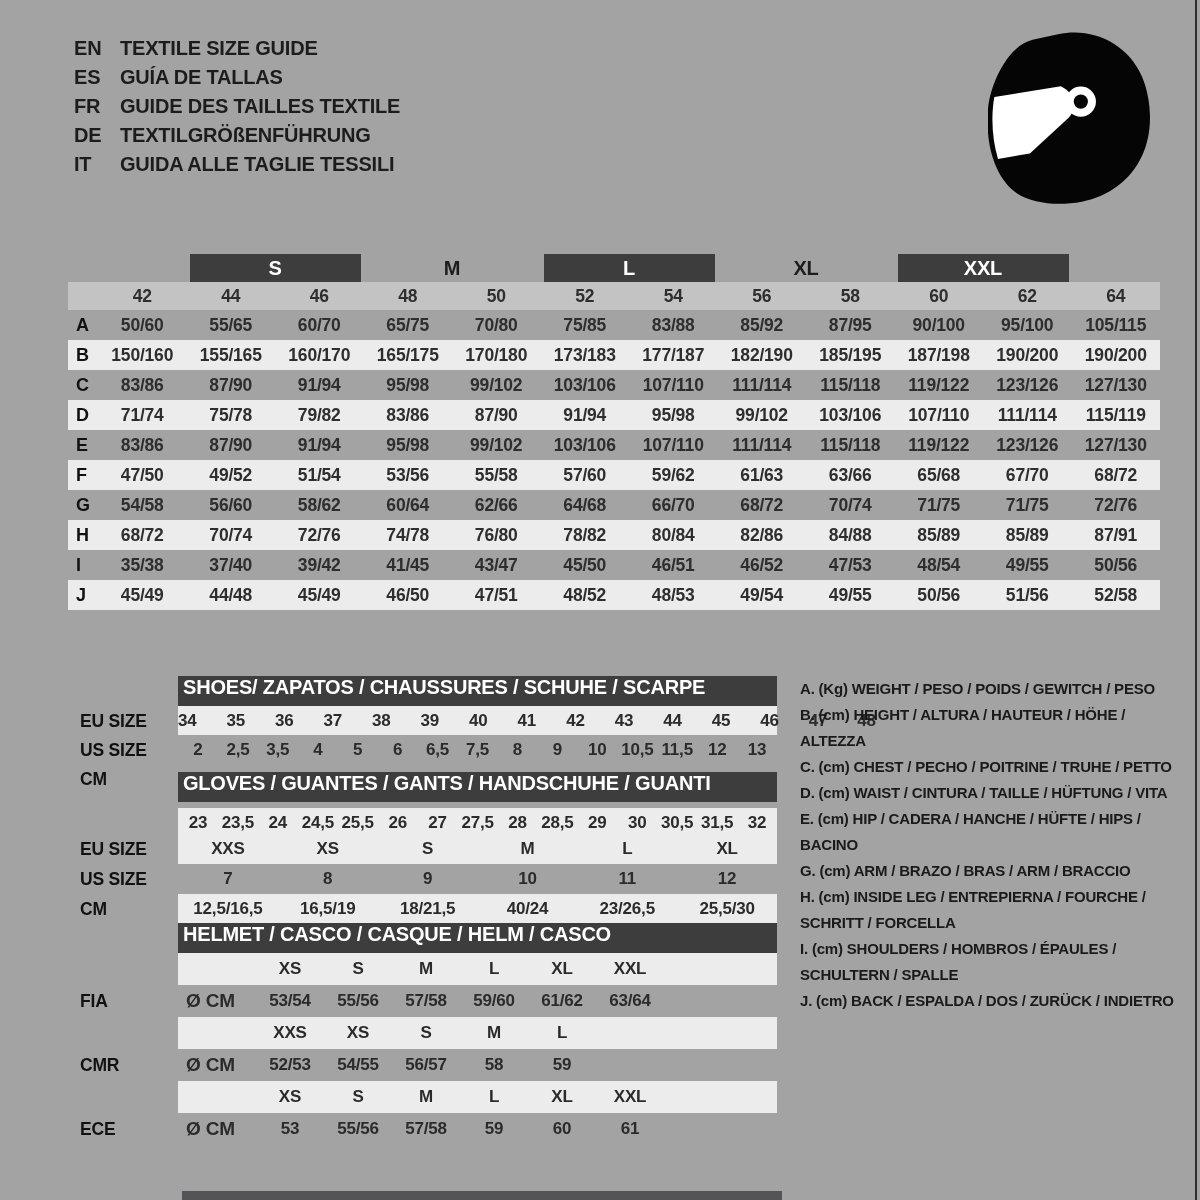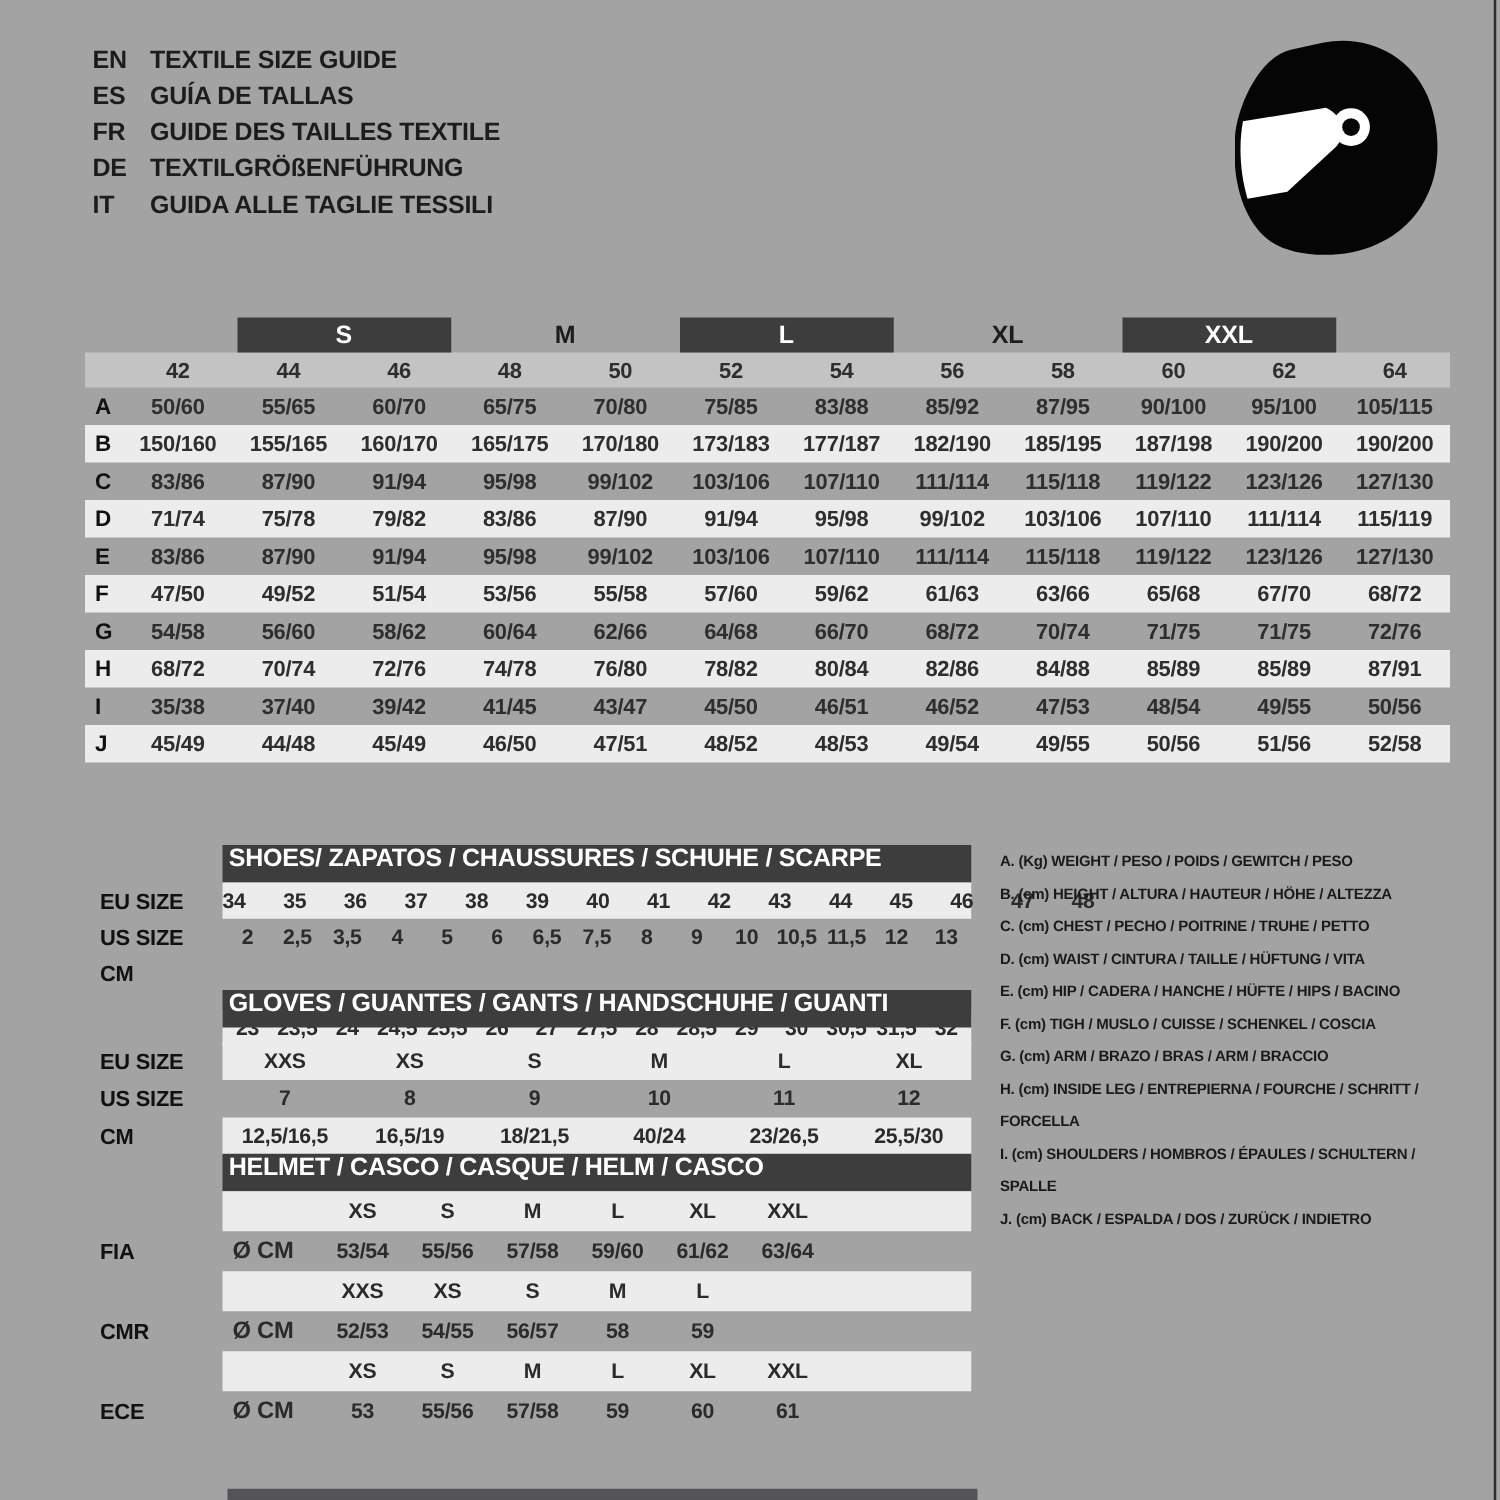--- a/index.html
+++ b/index.html
@@ -49,21 +49,21 @@
             color:var(--bar-text);font-size:20px;display:flex;align-items:flex-start;padding-left:5px;
             white-space:nowrap;}
   .strip{position:absolute;left:178px;width:599px;display:flex;align-items:center;}
   .strip.shaded{background:var(--light-gray);}
   .strip .cell{flex:1;text-align:center;font-size:17px;color:#2b2b2b;white-space:nowrap;}
   .unit-cell{flex:0 0 78px;text-align:left;padding-left:8px;font-size:19px;color:#2b2b2b;}
   .hcol{flex:0 0 68px;text-align:center;font-size:17px;color:#2b2b2b;white-space:nowrap;}
 
   
   .legend{position:absolute;left:800px;top:676px;width:374px;}
-  .legend-item{font-size:12px;line-height:26px;color:#1a1a1a;}
+  .legend-item{font-size:15px;line-height:26px;color:#1a1a1a;}
 
   
   .edge-line{position:absolute;left:1195px;top:0;width:2px;height:1200px;background:#2e2e2e;}
   .bottom-bar{position:absolute;left:182px;top:1191px;width:600px;height:9px;background:#545456;}
 </style>
 </head>
 <body>
 
 <div class="canvas">
 
@@ -341,21 +341,21 @@
           <div class="cell">29</div>
           <div class="cell">30</div>
           <div class="cell">30,5</div>
           <div class="cell">31,5</div>
           <div class="cell">32</div>
         </div>
       </div>
   </div>
 
   <div>
-    <div class="dark-bar" style="top:772px;margin-top:20px;">
+    <div class="dark-bar" style="top:772px;">
       <span>GLOVES / GUANTES / GANTS / HANDSCHUHE / GUANTI</span>
     </div>
     <div id="gloves-rows">
         <div class="side-label" style="top: 839px;">EU SIZE</div>
         <div class="strip shaded" style="top: 834px; height: 30px;">
           <div class="cell">XXS</div>
           <div class="cell">XS</div>
           <div class="cell">S</div>
           <div class="cell">M</div>
           <div class="cell">L</div>
@@ -446,21 +446,20 @@
         </div>
       </div>
   </div>
 
   <div class="legend">
       <div class="legend-item">A. (Kg) WEIGHT / PESO / POIDS / GEWITCH / PESO</div>
       <div class="legend-item">B. (cm) HEIGHT / ALTURA / HAUTEUR / HÖHE / ALTEZZA</div>
       <div class="legend-item">C. (cm) CHEST / PECHO / POITRINE / TRUHE / PETTO</div>
       <div class="legend-item">D. (cm) WAIST / CINTURA / TAILLE / HÜFTUNG / VITA</div>
       <div class="legend-item">E. (cm) HIP / CADERA / HANCHE / HÜFTE / HIPS /  BACINO</div>
-      <div class="legend-item">F. (cm) TIGH / MUSLO / CUISSE / SCHENKEL / COSCIA</div>
       <div class="legend-item">G. (cm) ARM  / BRAZO / BRAS / ARM / BRACCIO</div>
       <div class="legend-item">H. (cm) INSIDE LEG / ENTREPIERNA / FOURCHE / SCHRITT / FORCELLA</div>
       <div class="legend-item">I. (cm) SHOULDERS / HOMBROS / ÉPAULES / SCHULTERN / SPALLE</div>
       <div class="legend-item">J. (cm) BACK / ESPALDA / DOS / ZURÜCK / INDIETRO</div>
     </div>
 
   <div class="edge-line"></div>
   <div class="bottom-bar"></div>
 </div>
 

